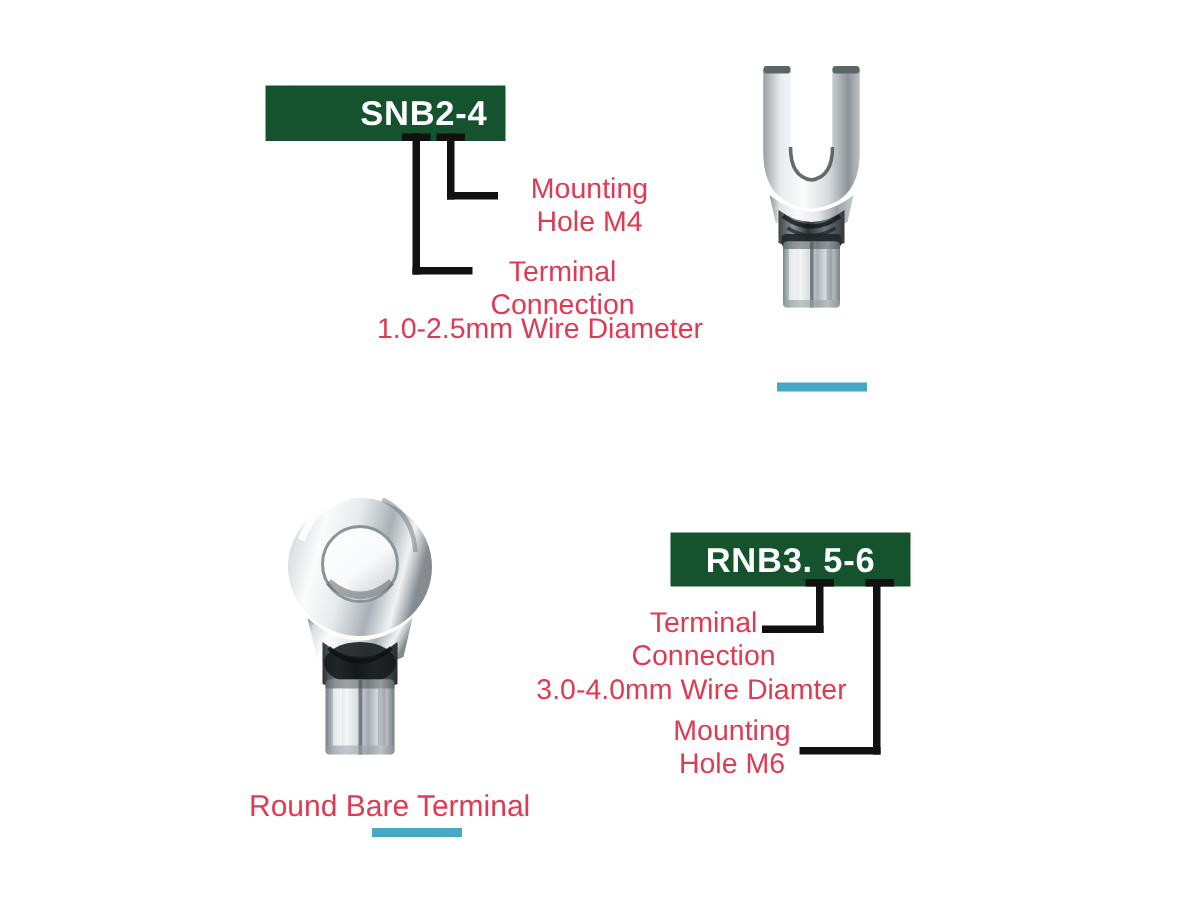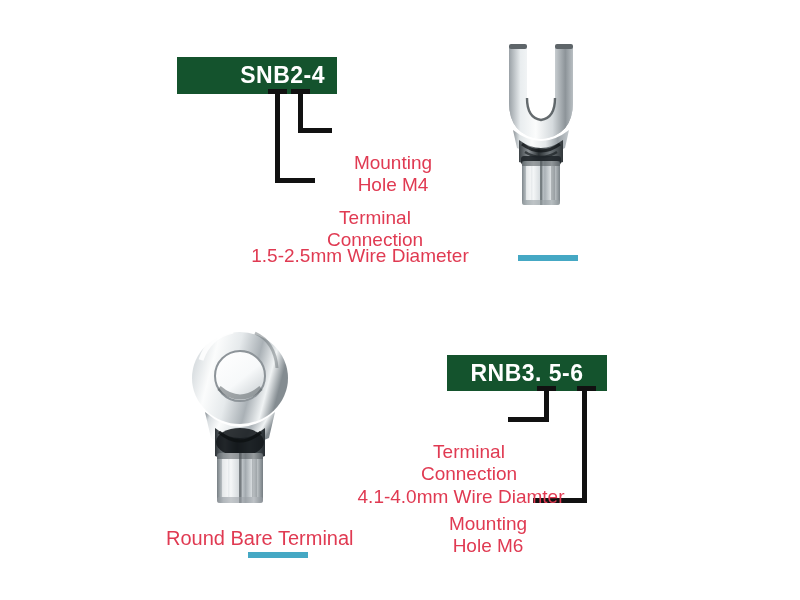--- a/index.html
+++ b/index.html
@@ -63,21 +63,21 @@
   }
 
   
   .anno {
     position: absolute;
     color: #e03a52;
     font-size: 19px;
     line-height: 1.18;
     white-space: pre;
   }
-  .anno.center-align{ text-align: center; margin-top: 36px; }
+  .anno.center-align{ text-align: center; }
 
   
   .caption {
     position: absolute;
     font-size: 20px;
     white-space: nowrap;
     line-height: 1;
   }
   .caption.dark { color: #231f20; }
   .caption.red  { color: #e03a52; }
@@ -108,21 +108,21 @@
   <div class="leader-cap" style="left:268px; top:89px;"></div>
   <div class="leader-v" style="left:275px; top:89px; height:94px;"></div>
   <div class="leader-h" style="left:275px; top:178px; width:40px;"></div>
 
   <div class="anno center-align" style="left:334px; top:116px; width:118px;">Mounting
 Hole M4</div>
 
   <div class="anno center-align" style="left:313px; top:171px; width:124px;">Terminal
 Connection</div>
 
-  <div class="anno center-align" style="left:232px; top:209px; width:256px;">1.5-2.5mm Wire Diameter</div>
+  <div class="anno center-align" style="left:232px; top:209px; width:256px;">1.0-2.5mm Wire Diameter</div>
 
   <div class="terminal-art" style="left:495px; top:40px; width:92px; height:170px;">
     <svg width="92" height="170" viewBox="0 0 92 170" xmlns="http://www.w3.org/2000/svg">
       <defs>
         <linearGradient id="forkProng" x1="0" y1="0" x2="1" y2="0">
           <stop offset="0%" stop-color="#9aa1a6"></stop>
           <stop offset="18%" stop-color="#e9edef"></stop>
           <stop offset="42%" stop-color="#fbfcfc"></stop>
           <stop offset="68%" stop-color="#d5dadd"></stop>
           <stop offset="88%" stop-color="#8d9499"></stop>
@@ -275,18 +275,18 @@
   <div class="leader-v" style="left:544px; top:386px; height:36px;"></div>
   <div class="leader-h" style="left:508px; top:417px; width:41px;"></div>
 
   <div class="leader-cap" style="left:577px; top:386px;"></div>
   <div class="leader-v" style="left:582px; top:386px; height:117px;"></div>
   <div class="leader-h" style="left:533px; top:498px; width:54px;"></div>
 
   <div class="anno center-align" style="left:415px; top:405px; width:108px;">Terminal
 Connection</div>
 
-  <div class="anno center-align" style="left:336px; top:450px; width:250px;">4.1-4.0mm Wire Diamter</div>
+  <div class="anno center-align" style="left:336px; top:450px; width:250px;">3.0-4.0mm Wire Diamter</div>
 
   <div class="anno center-align" style="left:434px; top:477px; width:108px;">Mounting
 Hole M6</div>
 
 </div>
 
 </body></html>

